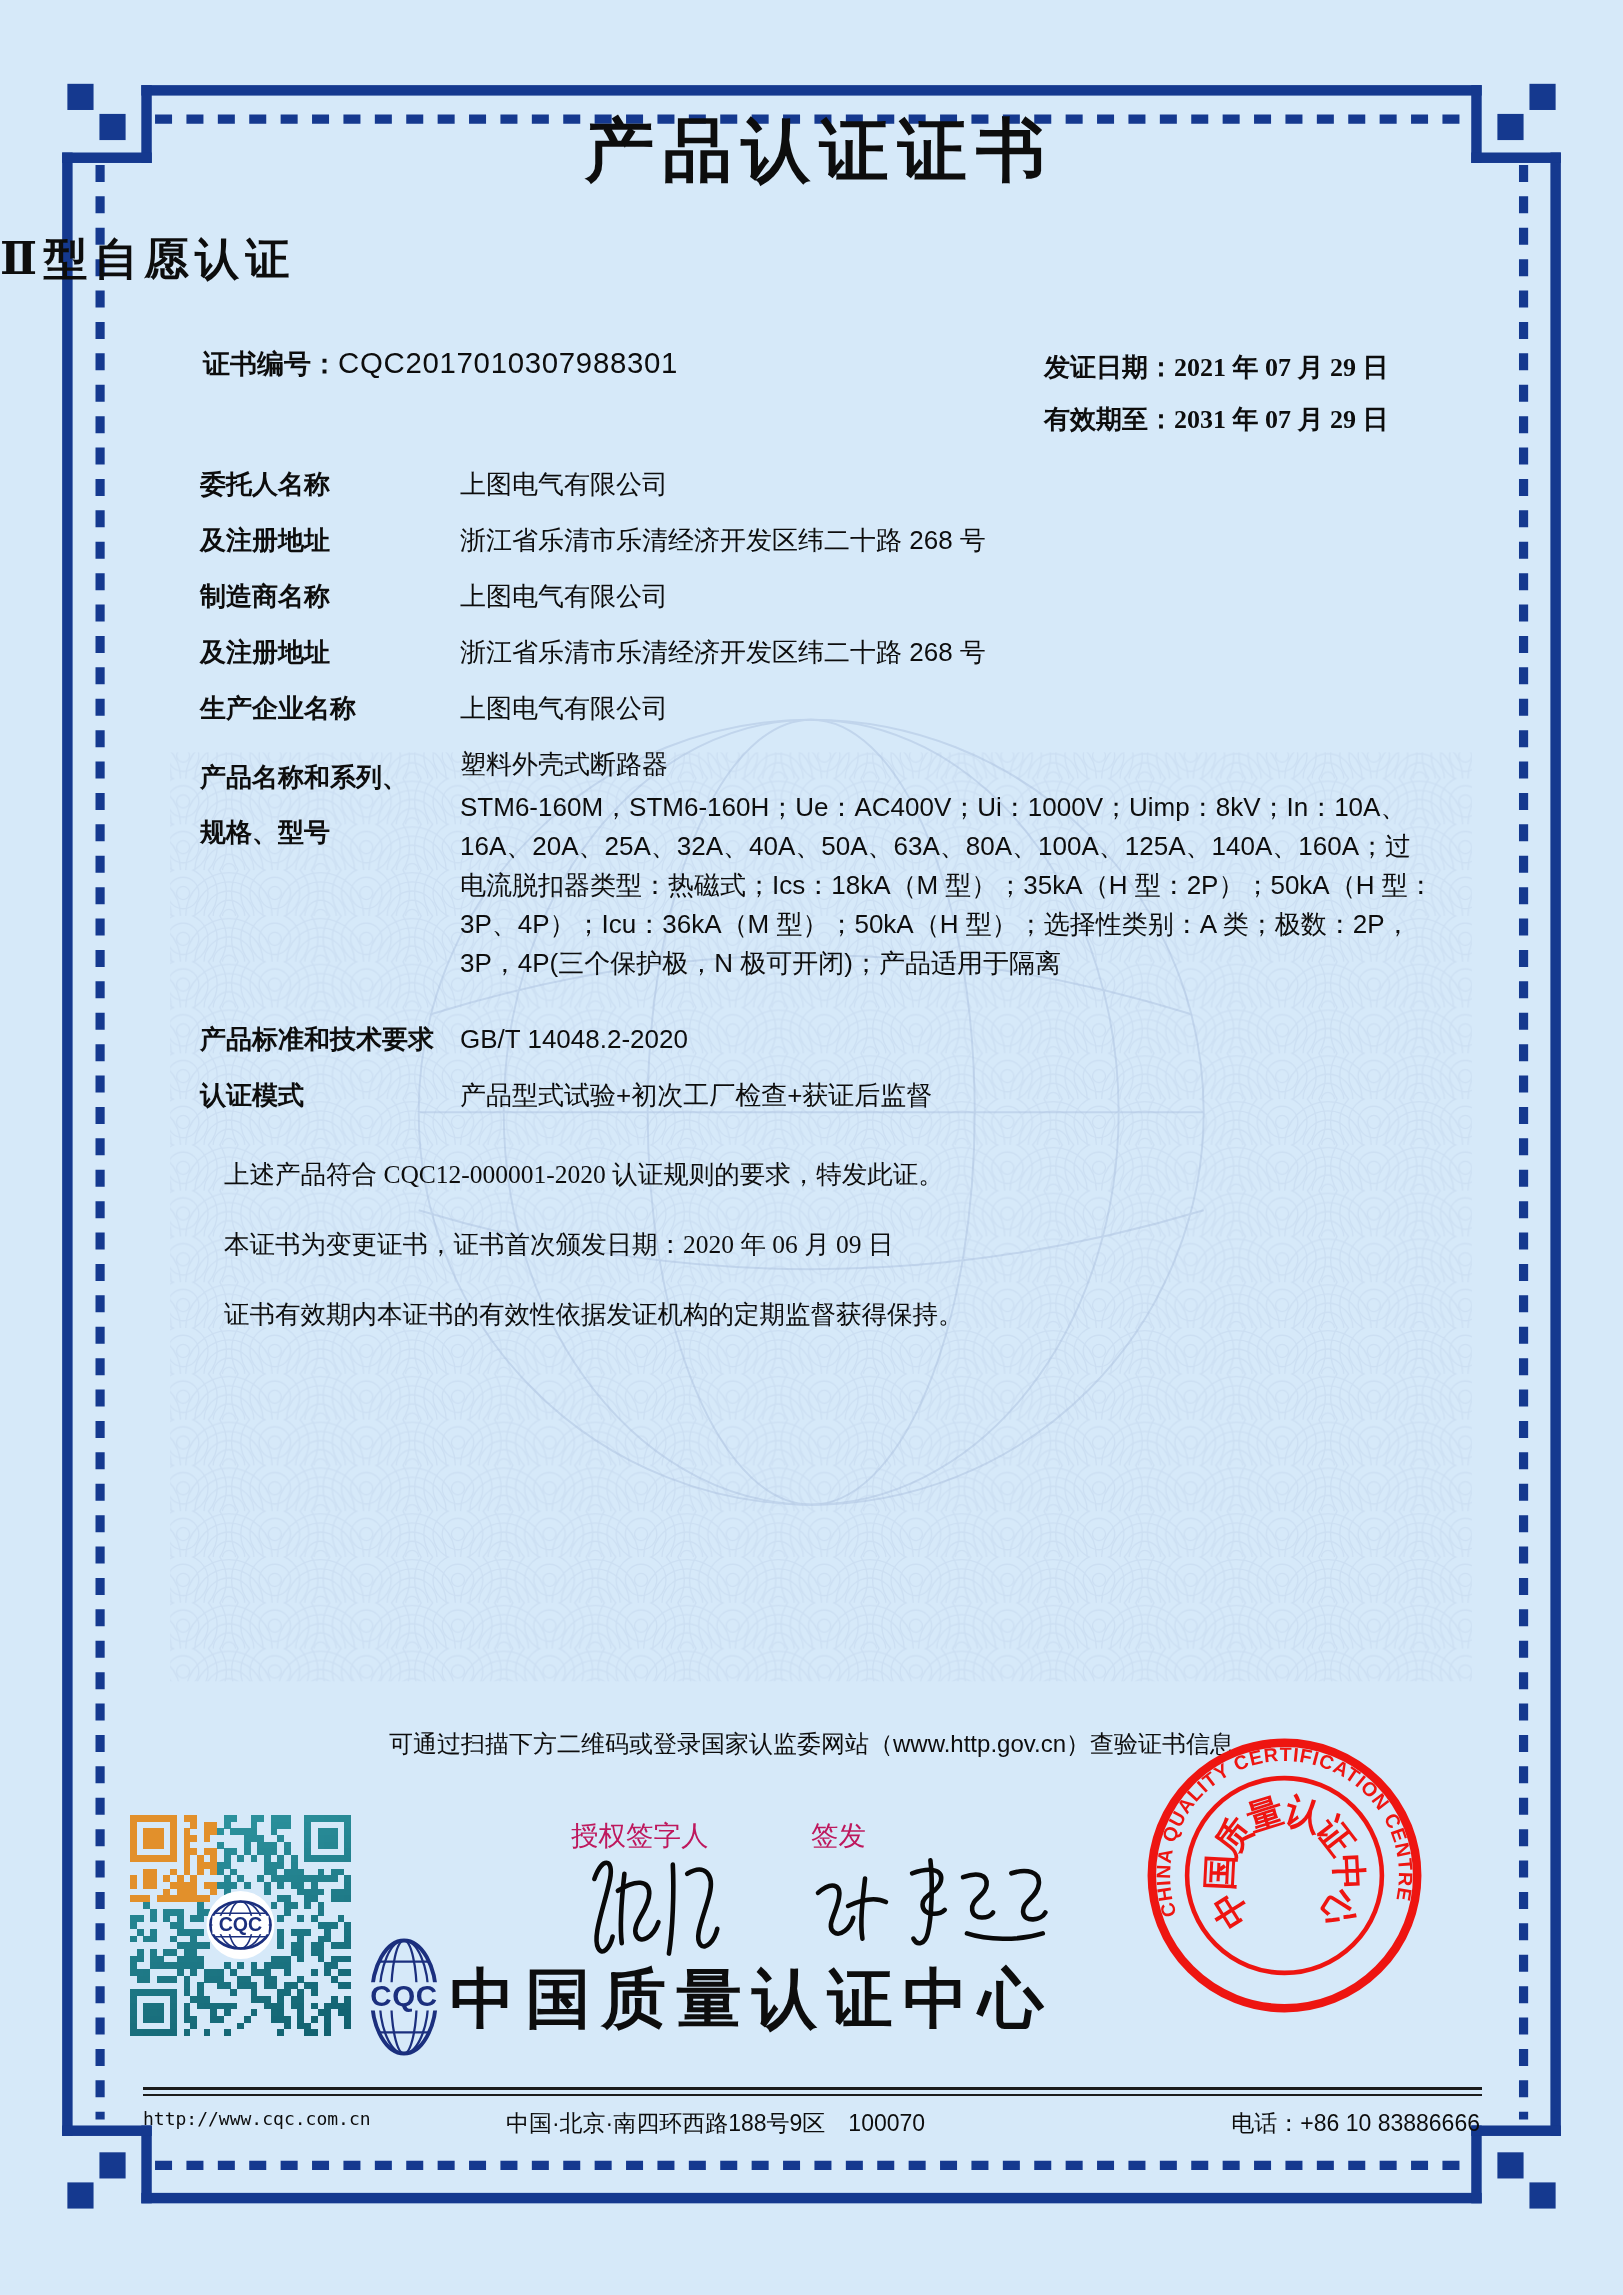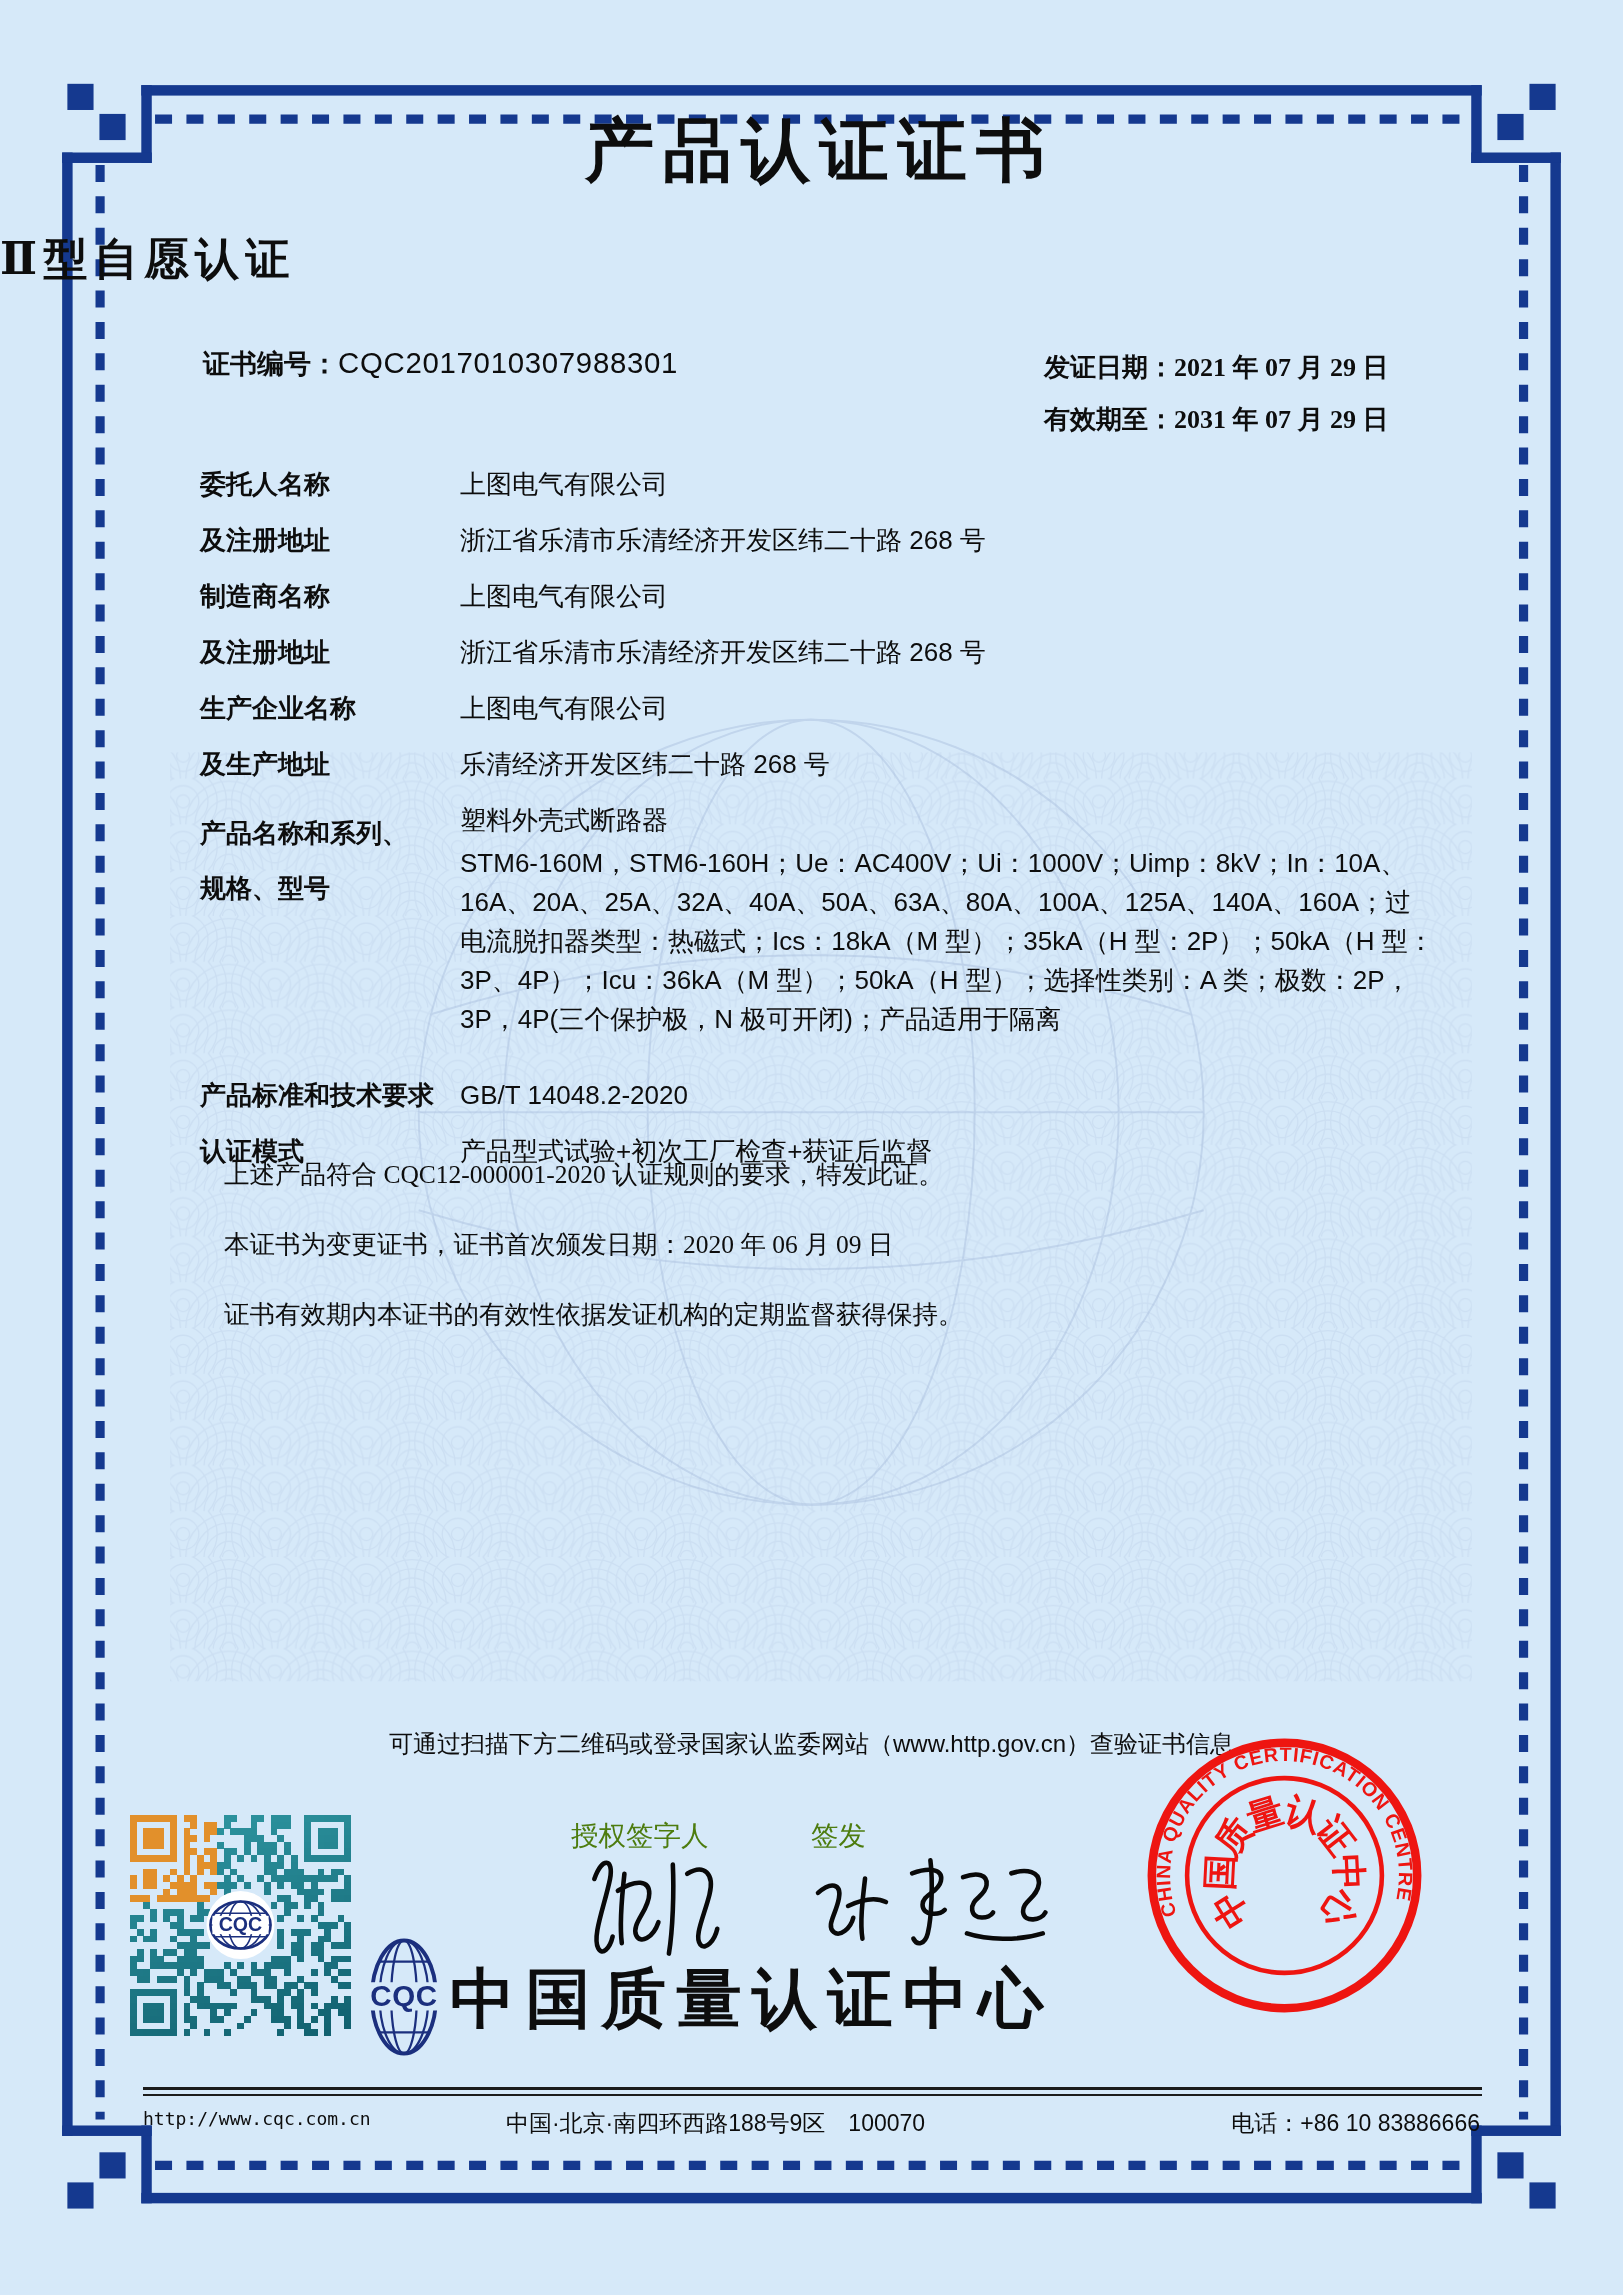--- a/index.html
+++ b/index.html
@@ -24,21 +24,21 @@
   .fvalue{flex:1;font-size:26px;line-height:29px;}
   .flabel.two{line-height:55px;}
   .specs{margin-top:9.2px;line-height:39px;width:974px;}
   .gap{height:14.4px;}
   
   .statements{top:1157px;left:200px;width:1243px;
               font-family:"Liberation Serif","DejaVu Serif",serif;font-size:25.5px;margin-left:24px;}
   .statements p{margin:0 0 35px 0;}
   
   .verify{top:1728px;left:0;width:1623px;text-align:center;font-size:24px;}
-  .sig-label{font-size:27.5px;color:#4d7c0f;}
+  .sig-label{font-size:27.5px;color:#be185d;}
   .org-name{top:1955px;left:450px;font-size:65px;font-weight:bold;letter-spacing:10.5px;}
   .footer-url{top:2108px;left:143px;font-family:"DejaVu Sans Mono","Liberation Mono",monospace;font-size:18px;}
   .footer-addr{top:2108px;left:0;width:1431px;text-align:center;font-size:23px;}
   .footer-phone{top:2108px;right:143px;font-size:23px;font-family:Liberation Sans, sans-serif;text-align:center;}
   .rule1{top:2087px;left:143px;width:1339px;height:3.3px;background:#1c1c1c;}
   .rule2{top:2094px;left:143px;width:1339px;height:2px;background:#1c1c1c;}
   svg{display:block;}
 </style>
 </head>
 <body>
@@ -136,24 +136,20 @@
     <div class="flabel">制造商名称</div>
     <div class="fvalue">上图电气有限公司</div>
   </div>
   <div class="frow">
     <div class="flabel">及注册地址</div>
     <div class="fvalue">浙江省乐清市乐清经济开发区纬二十路 268 号</div>
   </div>
   <div class="frow">
     <div class="flabel">生产企业名称</div>
     <div class="fvalue">上图电气有限公司</div>
-  </div>
-  <div class="frow">
-    <div class="flabel">及生产地址</div>
-    <div class="fvalue">乐清经济开发区纬二十路 268 号</div>
   </div>
 
   <div class="frow">
     <div class="flabel two">
       <div>产品名称和系列、</div>
       <div>规格、型号</div>
     </div>
     <div class="fvalue">
       <div>塑料外壳式断路器</div>
       <div class="specs">STM6-160M，STM6-160H；Ue：AC400V；Ui：1000V；Uimp：8kV；In：10A、16A、20A、25A、32A、40A、50A、63A、80A、100A、125A、140A、160A；过电流脱扣器类型：热磁式；Ics：18kA（M 型）；35kA（H 型：2P）；50kA（H 型：3P、4P）；Icu：36kA（M 型）；50kA（H 型）；选择性类别：A 类；极数：2P，3P，4P(三个保护极，N 极可开闭)；产品适用于隔离</div>

